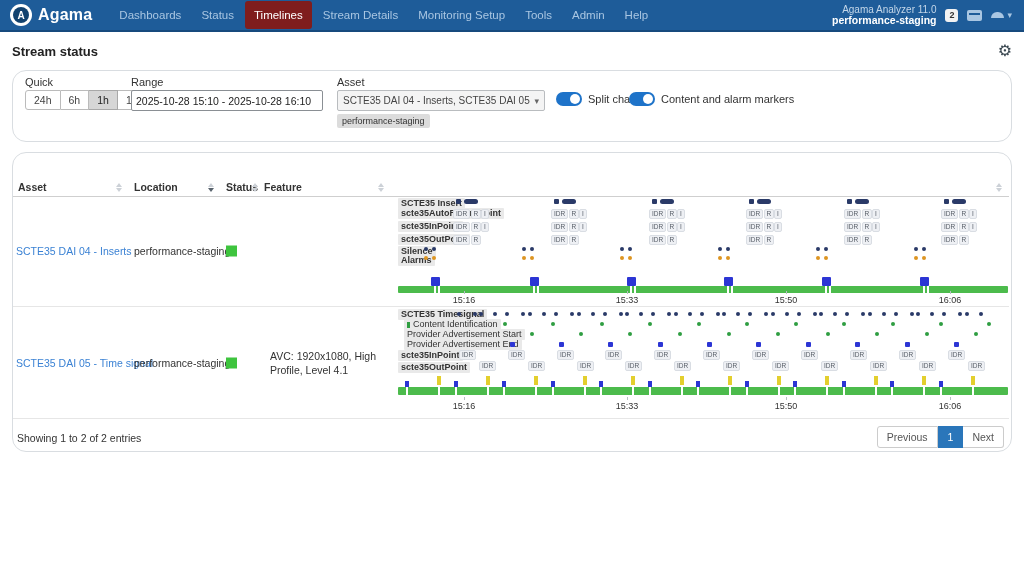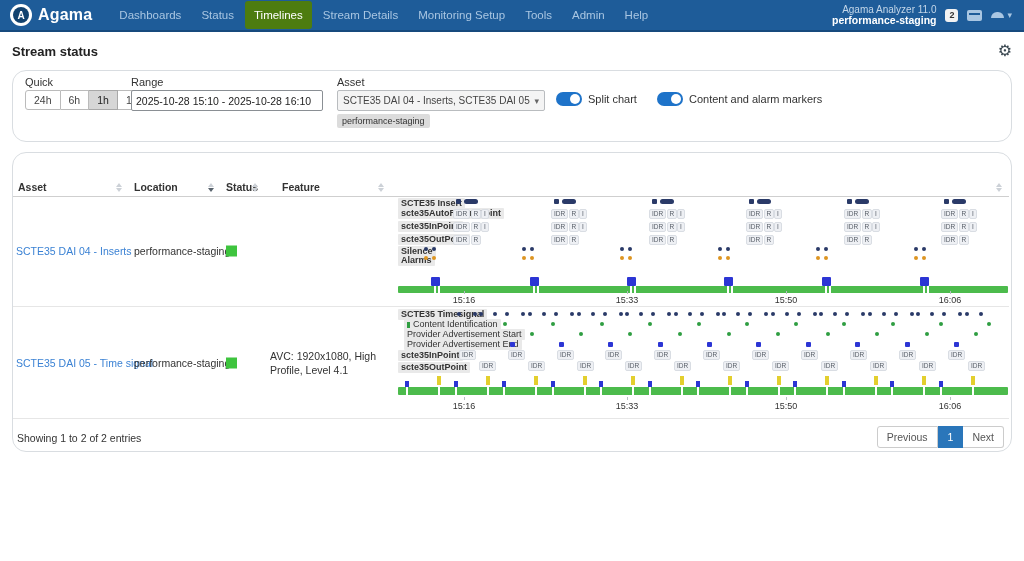--- a/index.html
+++ b/index.html
@@ -10,21 +10,21 @@
   .navbar{position:absolute;left:0;top:0;width:1024px;height:30px;background:#1e5c99;
     display:flex;align-items:center;}
   .navbar-strip{position:absolute;left:0;top:30px;width:1024px;height:2px;background:#174a7d;}
   .brand{display:flex;align-items:center;gap:6px;padding-left:10px;cursor:pointer;}
   .logo-mark{width:22px;height:22px;border-radius:50%;background:#fff;display:flex;align-items:center;justify-content:center;}
   .logo-inner{width:16px;height:16px;border-radius:50%;background:#12426f;color:#fff;font-size:10px;font-weight:bold;
     display:flex;align-items:center;justify-content:center;}
   .brand-text{color:#fff;font-size:16px;font-weight:bold;letter-spacing:.2px;}
   .nav-items{display:flex;align-items:center;margin-left:18px;gap:2px;}
   .nav-item{color:#a9c6e2;font-size:11.5px;padding:8px 9px;cursor:pointer;border-radius:3px;}
-  .nav-item.active{background:#4d7c0f;color:#fff;}
+  .nav-item.active{background:#7f1d1d;color:#fff;}
   .nav-right{margin-left:auto;display:flex;align-items:center;gap:9px;padding-right:12px;}
   .env{text-align:right;line-height:11px;}
   .env-line1{color:#c4d7e9;font-size:10px;}
   .env-line2{color:#fff;font-size:10.5px;font-weight:bold;}
   .nbadge{min-width:9px;height:13px;background:#f2f2f2;border-radius:3px;color:#333;font-size:9px;font-weight:bold;
     display:flex;align-items:center;justify-content:center;padding:0 2px;cursor:pointer;}
   .card-icon{width:15px;height:11px;background:#a9c6e2;border-radius:2px;position:relative;cursor:pointer;}
   .card-icon::after{content:'';position:absolute;left:2px;top:3px;right:2px;height:2px;background:#1e5c99;}
   .user{display:flex;align-items:center;gap:3px;cursor:pointer;}
   .user-head{width:7px;height:7px;border-radius:50%;background:#a9c6e2;margin:0 auto 1px;}
@@ -168,33 +168,33 @@
     <span class="flabel" style="left:324px;top:5px">Asset</span>
     <div class="asset-select">
       <span class="sel-text">SCTE35 DAI 04 - Inserts, SCTE35 DAI 05 - Time si...</span>
       <span class="sel-caret">▾</span>
     </div>
     <span class="env-tag">performance-staging</span>
     <div class="toggle-field" style="left:543px">
       <span class="switch"></span>
       <span class="toggle-label">Split chart</span>
     </div>
-    <div class="toggle-field" style="left:644px">
+    <div class="toggle-field" style="left:616px">
       <span class="switch"></span>
       <span class="toggle-label">Content and alarm markers</span>
     </div>
   </section>
 
   <section class="panel table-panel">
 
     <div class="thead">
       <span class="th" style="left:5px">Asset</span>
       <span class="th" style="left:121px">Location</span>
       <span class="th" style="left:213px">Status</span>
-      <span class="th" style="left:269px">Feature</span>
+      <span class="th" style="left:251px">Feature</span>
       <span class="sort" style="left:103px">
           <i class="u"></i>
           <i class="d"></i>
         </span>
       <span class="sort desc" style="left:195px">
           <i class="u"></i>
           <i class="d"></i>
         </span>
       <span class="sort" style="left:239px">
           <i class="u"></i>

